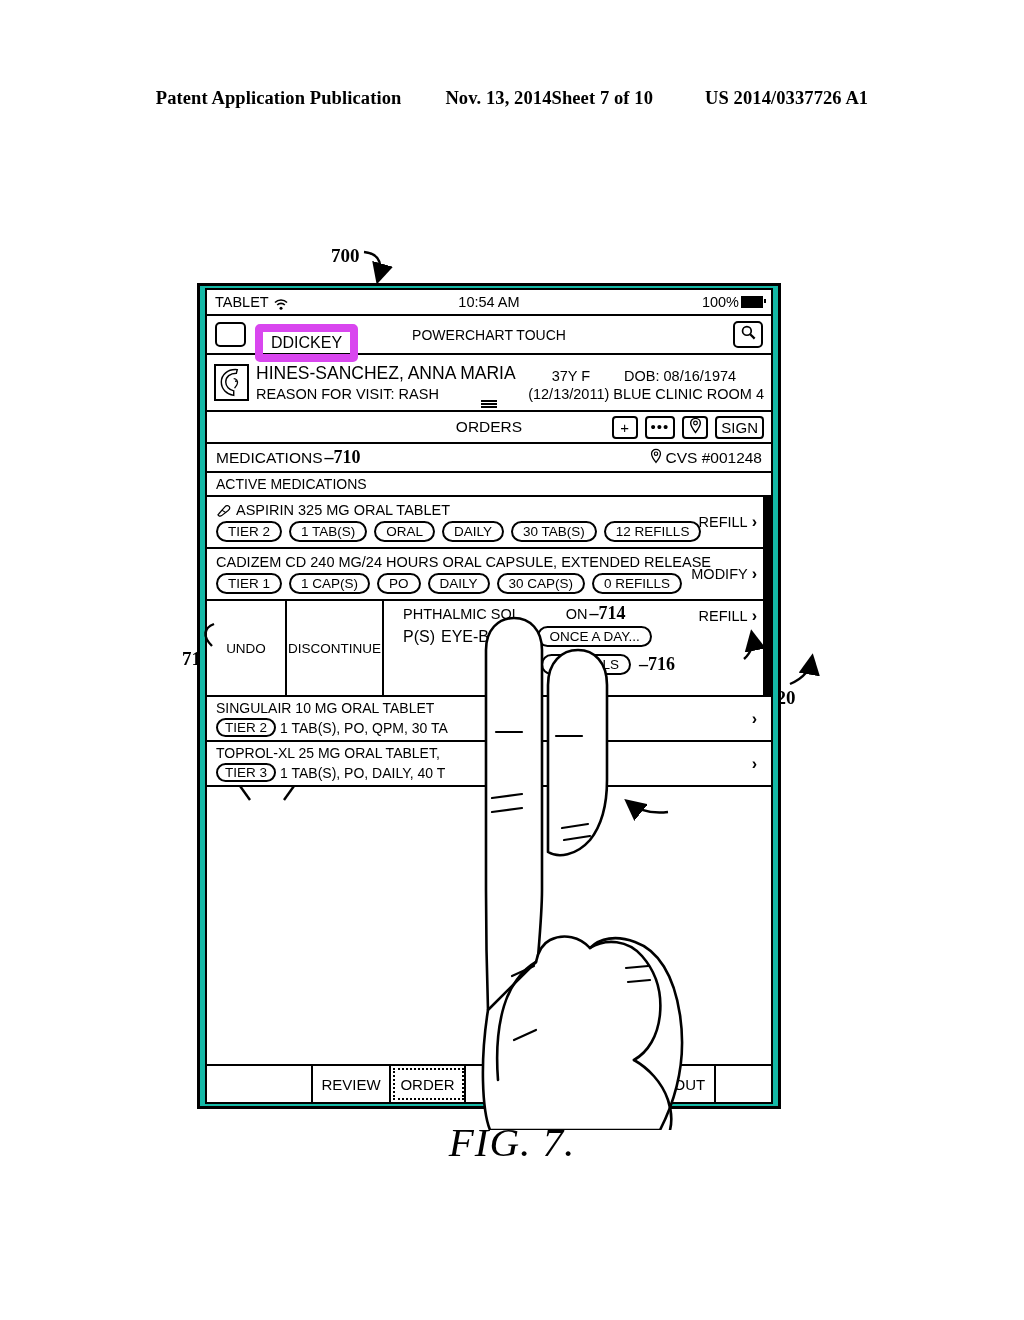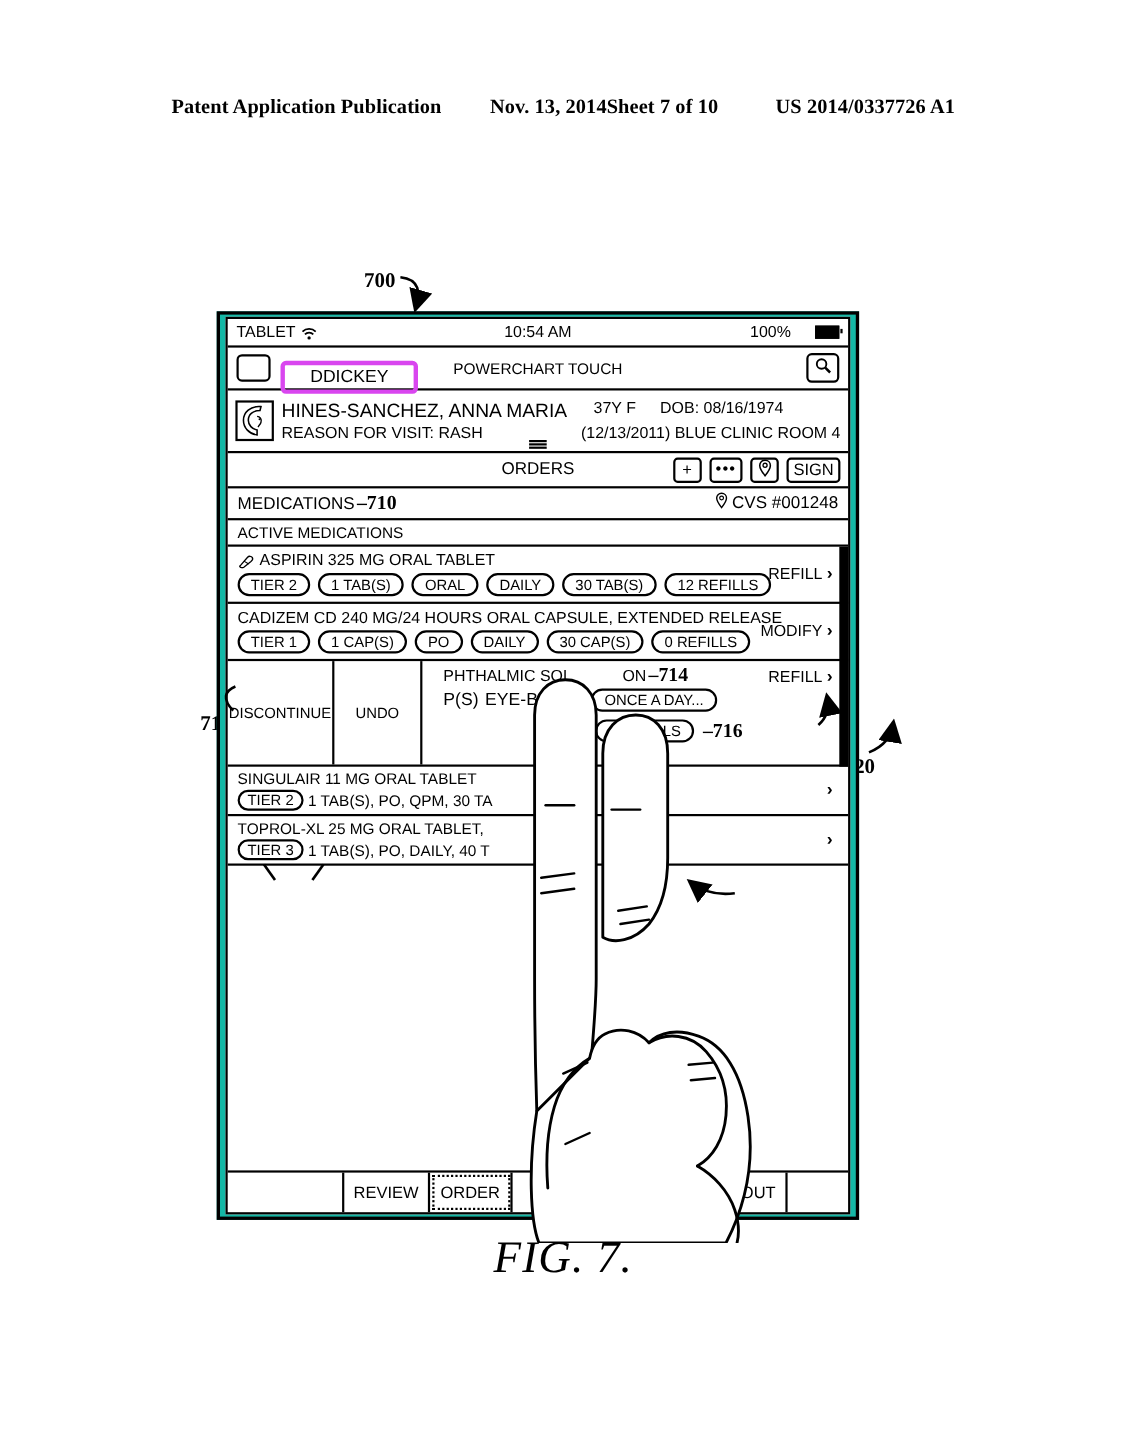--- a/index.html
+++ b/index.html
@@ -80,21 +80,21 @@
     font-size: 14.5px;
     position: relative;
     flex: none;
   }
   .status-left { display: flex; align-items: center; gap: 5px; }
   .status-center {
     position: absolute; left: 0; right: 0;
     text-align: center; font-size: 14.5px;
   }
   .status-right {
-    margin-left: auto; display: flex; align-items: center; gap: 22px;
+    margin-left: auto; display: flex; align-items: center; gap: 2px;
     position: relative; z-index: 2;
   }
   .wifi-icon { display: inline-block; width: 14px; height: 11px; }
   .batt-icon {
     display: inline-block; width: 20px; height: 10px;
     border: 1.5px solid #000; background: #000;
     position: relative;
   }
   .batt-icon::after {
     content: ""; position: absolute; right: -4px; top: 2px;
@@ -111,22 +111,22 @@
     position: relative;
     flex: none;
   }
   .blank-btn {
     width: 31px; height: 25px;
     border: 2px solid #000; border-radius: 5px;
     box-sizing: border-box;
   }
   .user-btn {
     margin-left: 9px;
-    border: 4px solid #d946ef; border-radius: 5px;
-    padding: 2px 23px;
+    border: 8px solid #d946ef; border-radius: 5px;
+    padding: 2px 8px;
     font-size: 16px;
     box-sizing: border-box;
     margin-top: 16px;
   }
   .app-title {
     position: absolute; left: 0; right: 0;
     text-align: center; font-size: 14px;
   }
   .search-btn {
     margin-left: auto;
@@ -149,22 +149,23 @@
   }
   .avatar {
     width: 35px; height: 37px;
     border: 2px solid #000;
     box-sizing: border-box;
     flex: none;
     margin-right: 7px;
   }
   .patient-text { flex: 1; }
   .p-line1 {
-    display: flex; align-items: flex-start;
+    display: flex; align-items: flex-end;
     font-size: 17.5px;
+    gap: 12px;
   }
   .p-name { margin-right: 24px; }
   .p-age { margin-right: 22px; font-size: 14.5px; }
   .p-dob { font-size: 14.5px; }
   .p-line2 {
     display: flex; align-items: baseline;
     font-size: 14.5px;
     margin-top: 2px;
   }
   .p-reason { flex: none; }
@@ -544,22 +545,22 @@
           <span class="chip">0 REFILLS</span>
         </div>
       </div>
       <div class="med-action">
         <span>MODIFY</span>
         <span class="chev">›</span>
       </div>
     </div>
 
     <div class="dc-row">
+      <div class="dc-panel undo">UNDO</div>
       <div class="dc-panel">DISCONTINUE</div>
-      <div class="dc-panel undo">UNDO</div>
       <div class="dc-content">
         <div class="dc-line-a">
           <span>PHTHALMIC SOL</span>
           <span style="display:inline-block;width:46px"></span>
           <span>ON</span>
           <span class="ref-tag">–714</span>
         </div>
         <div class="dc-chiprow">
           <span>P(S)</span>
           <span>EYE-BO</span>
@@ -576,21 +577,21 @@
         <span style="display:flex;gap:4px;align-items:center">
           <span>REFILL</span>
           <span class="chev">›</span>
         </span>
       </div>
     </div>
 
     <div class="med-row compact">
       <div class="med-main">
         <div class="med-name">
-          <span>SINGULAIR 11 MG ORAL TABLET</span>
+          <span>SINGULAIR 10 MG ORAL TABLET</span>
         </div>
         <div class="detail-line">
           <span class="tier-pill">TIER 2</span>
           <span>1 TAB(S), PO, QPM, 30 TA</span>
           <span style="display:inline-block;width:74px"></span>
           <span>S</span>
         </div>
       </div>
       <div class="med-action">
         <span class="chev">›</span>

